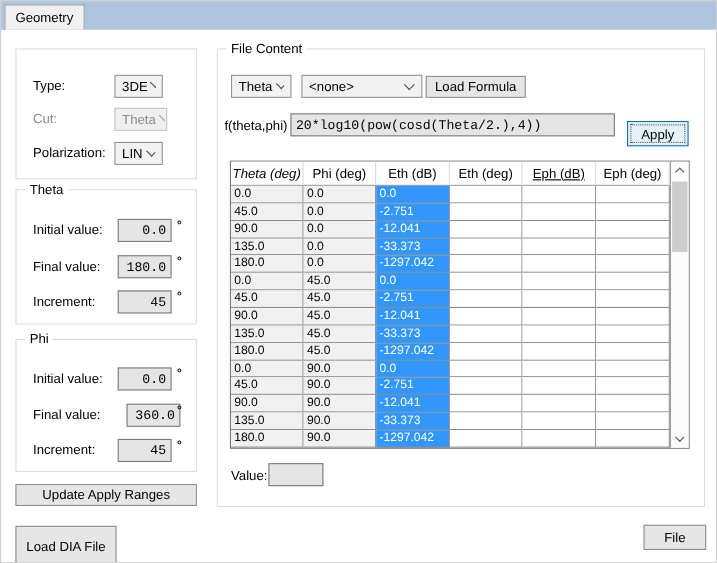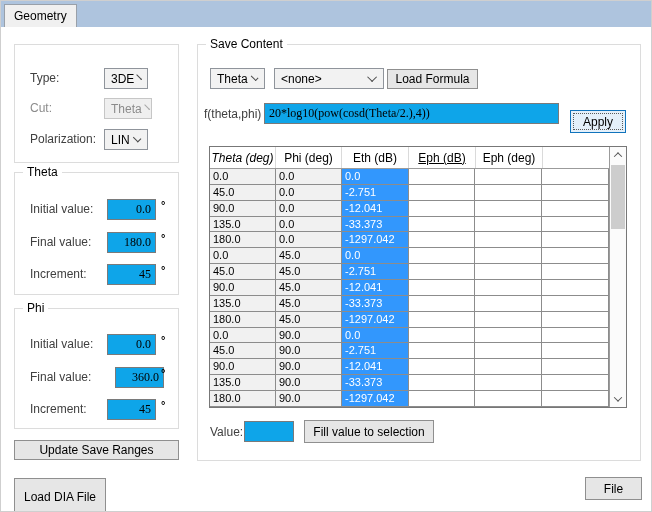--- a/index.html
+++ b/index.html
@@ -14,35 +14,35 @@
   .tab { position:absolute; display:flex; align-items:center; padding:0 9px; cursor:default; }
   .tab-inactive { left:3px; top:3px; height:23px; background:#f0f0f0; border:1px solid #99a0a9; border-bottom:none; }
   .tab-active { left:57px; top:1px; height:26px; background:#ffffff; border:1px solid #8f959f; border-bottom:none; z-index:2; padding-right:10px; }
   .tab-active .tab-label { margin-right:14px; }
   .tab-close { font-size:10px; font-weight:bold; color:#111; line-height:10px; }
 
   
   .group { position:absolute; border:1px solid #dcdcdc; background:#fff; }
   .group-label { position:absolute; top:-8px; left:8px; background:#fff; padding:0 4px; font-size:12px; color:#000; white-space:nowrap; }
 
-  .lbl { position:absolute; font-size:12px; color:#404040; white-space:nowrap; }
+  .lbl { position:absolute; font-size:12px; color:#000000; white-space:nowrap; }
   .lbl-disabled { color:#8b8b8b; }
 
   
   .combo { position:absolute; height:21px; background:#f2f2f2; border:1px solid #8f949b;
            display:flex; align-items:center; justify-content:space-between; padding:0 6px 0 6px; }
   .combo-text { font-size:12px; }
   .chev { width:7px; height:7px; border-left:1.6px solid #4a4a4a; border-bottom:1.6px solid #4a4a4a;
           transform:rotate(-45deg) translateY(-2px); margin-left:6px; }
   .combo.disabled { background:#efefef; border-color:#c6c6c6; }
   .combo.disabled .combo-text { color:#8b8b8b; }
   .combo.disabled .chev { border-color:#a8a8a8; }
 
   
-  .tin { position:absolute; height:21px; border:1px solid #7a7a7a; background:#0ea5e9; font-family:Liberation Serif, serif; font-size:12px; padding:0 4px; }
+  .tin { position:absolute; height:21px; border:1px solid #7a7a7a; background:#e5e5e5; font-family:Liberation Mono, monospace; font-size:12px; padding:0 4px; }
   .tin.num { text-align:right; }
   .deg { position:absolute; font-size:11px; font-weight:bold; }
 
   
   .btn { position:absolute; background:#e6e6e6; border:1px solid #8f8f8f; font-family:inherit; font-size:12px;
          color:#000; display:flex; align-items:center; justify-content:center; cursor:default; }
   .btn-apply { background:#e4f0fa; border:1px solid #1073bc; }
   .btn-apply .focus-dots { position:absolute; inset:2px; border:1px dotted #5a5a5a; }
 
   
@@ -112,25 +112,25 @@
     <input class="tin num" style="left: 92px; top: 25px; width: 49px;" value="0.0">
     <span class="deg" style="left:146px; top:25px;">°</span>
     <span class="lbl" style="left:15px; top:61px;">Final value:</span>
     <input class="tin num" style="left: 100px; top: 58px; width: 49px;" value="360.0">
     <span class="deg" style="left:146px; top:58px;">°</span>
     <span class="lbl" style="left:15px; top:93px;">Increment:</span>
     <input class="tin num" style="left: 92px; top: 90px; width: 49px;" value="45">
     <span class="deg" style="left:146px; top:90px;">°</span>
   </div>
 
-  <button class="btn" style="left:13px; top:439px; width:165px; height:20px;">Update Save Ranges</button>
+  <button class="btn" style="left:13px; top:439px; width:165px; height:20px;">Update Apply Ranges</button>
   <button class="btn" style="left:13px; top:477px; width:92px; height:37px;">Load DIA File</button>
 
   <div class="group" style="left:196px; top:43px; width:444px; height:417px;">
-    <span class="group-label">Save Content</span>
+    <span class="group-label">File Content</span>
 
     <div class="combo" style="left:12px; top:23px; width:55px;">
       <span class="combo-text">Theta</span>
       <span class="chev"></span>
     </div>
     <div class="combo" style="left:76px; top:23px; width:110px;">
       <span class="combo-text">&lt;none&gt;</span>
       <span class="chev"></span>
     </div>
     <button class="btn" style="left:189px; top:24px; width:91px; height:20px;">Load Formula</button>
@@ -141,20 +141,21 @@
       <span class="focus-dots"></span>
       <span>Apply</span>
     </button>
 
     <div class="table-wrap" style="left:11px; top:101px; width:418px; height:262px;">
       <div class="grid">
         <div class="thead" id="thead">
             <div class="th" style="width: 66px; font-style: italic;">Theta (deg)</div>
             <div class="th" style="width: 66px;">Phi (deg)</div>
             <div class="th" style="width: 67px;">Eth (dB)</div>
+            <div class="th" style="width: 66px;">Eth (deg)</div>
             <div class="th" style="width: 67px; text-decoration: underline;">Eph (dB)</div>
             <div class="th" style="width: 67px;">Eph (deg)</div>
           </div>
         <div id="tbody">
             <div class="trow">
               <div class="cell gray" style="width: 66px;">0.0</div>
               <div class="cell gray" style="width: 66px;">0.0</div>
               <div class="cell sel" style="width: 67px;">0.0</div>
               <div class="cell" style="width: 66px;"></div>
               <div class="cell" style="width: 67px;"></div>
@@ -280,18 +281,17 @@
           </div>
         <div class="sb-thumb" style="top:18px; height:64px;"></div>
         <div class="sb-btn sb-down">
             <span class="sb-chev"></span>
           </div>
       </div>
     </div>
 
     <span class="lbl" style="left:12px; top:380px;">Value:</span>
     <input class="tin" style="left: 46px; top: 376px; width: 50px;" value="">
-    <button class="btn" style="left:106px; top:375px; width:130px; height:23px;">Fill value to selection</button>
   </div>
 
   <button class="btn" style="left:584px; top:476px; width:57px; height:23px;">File</button>
 
 </div>
 
 </body></html>

